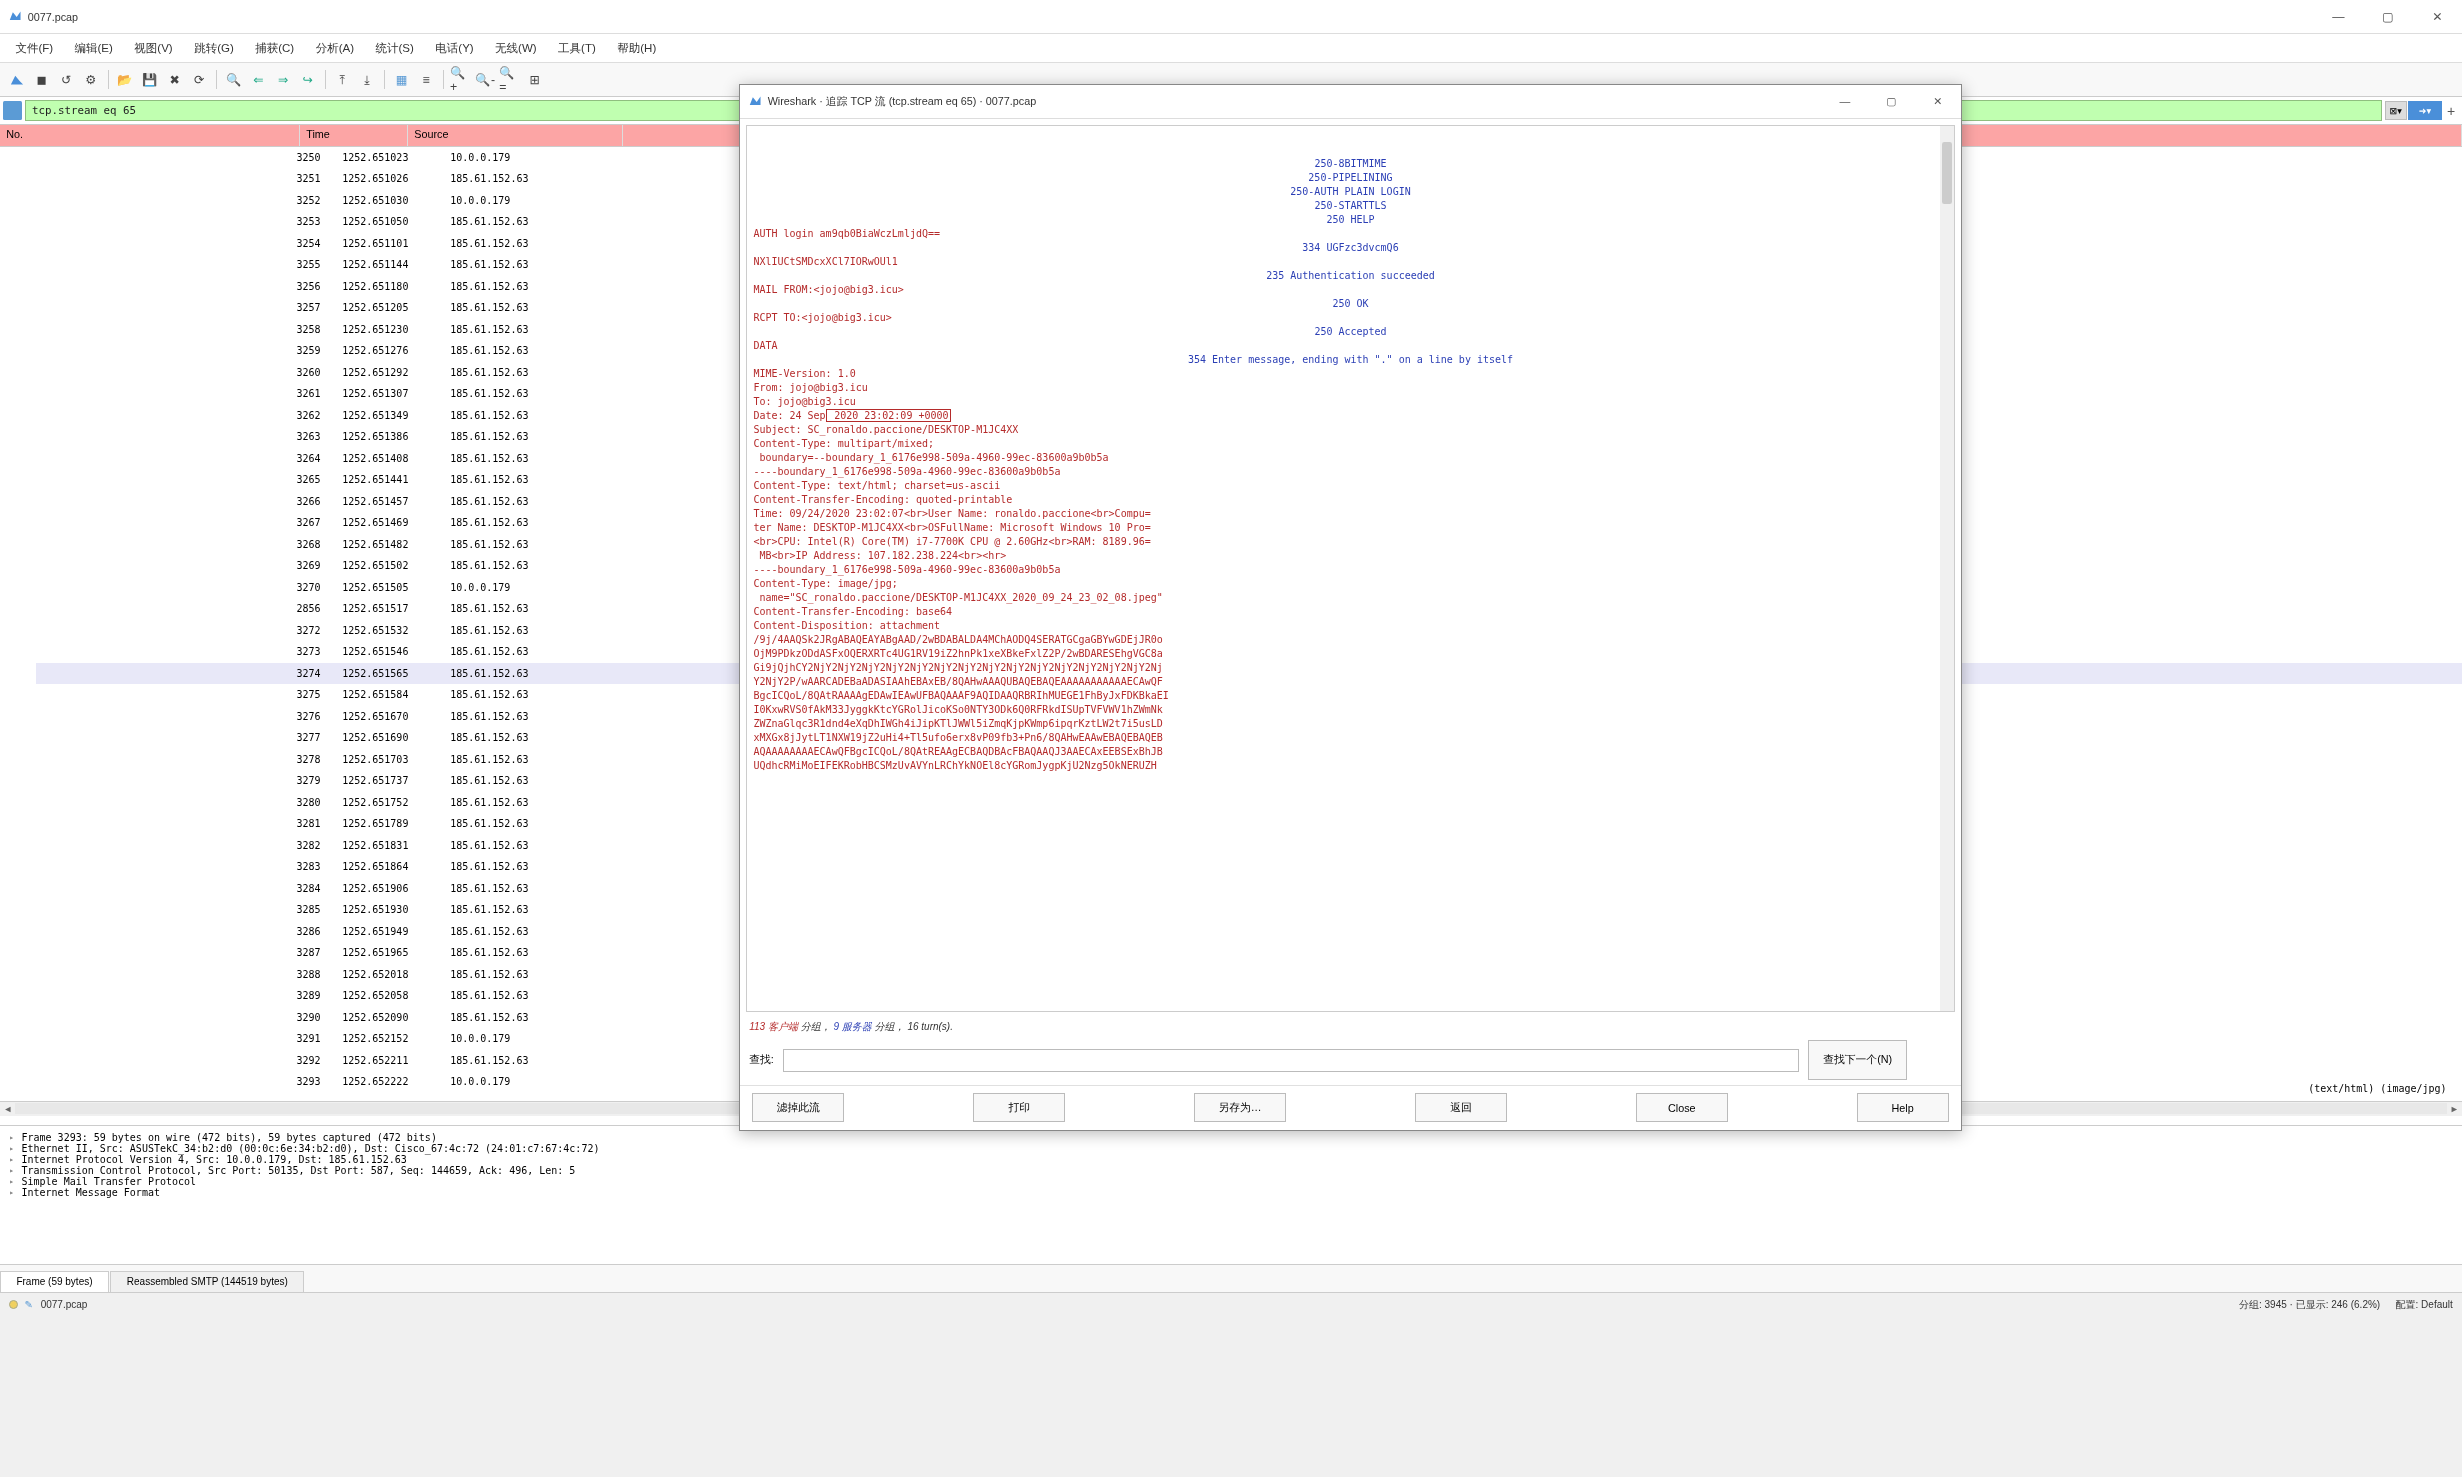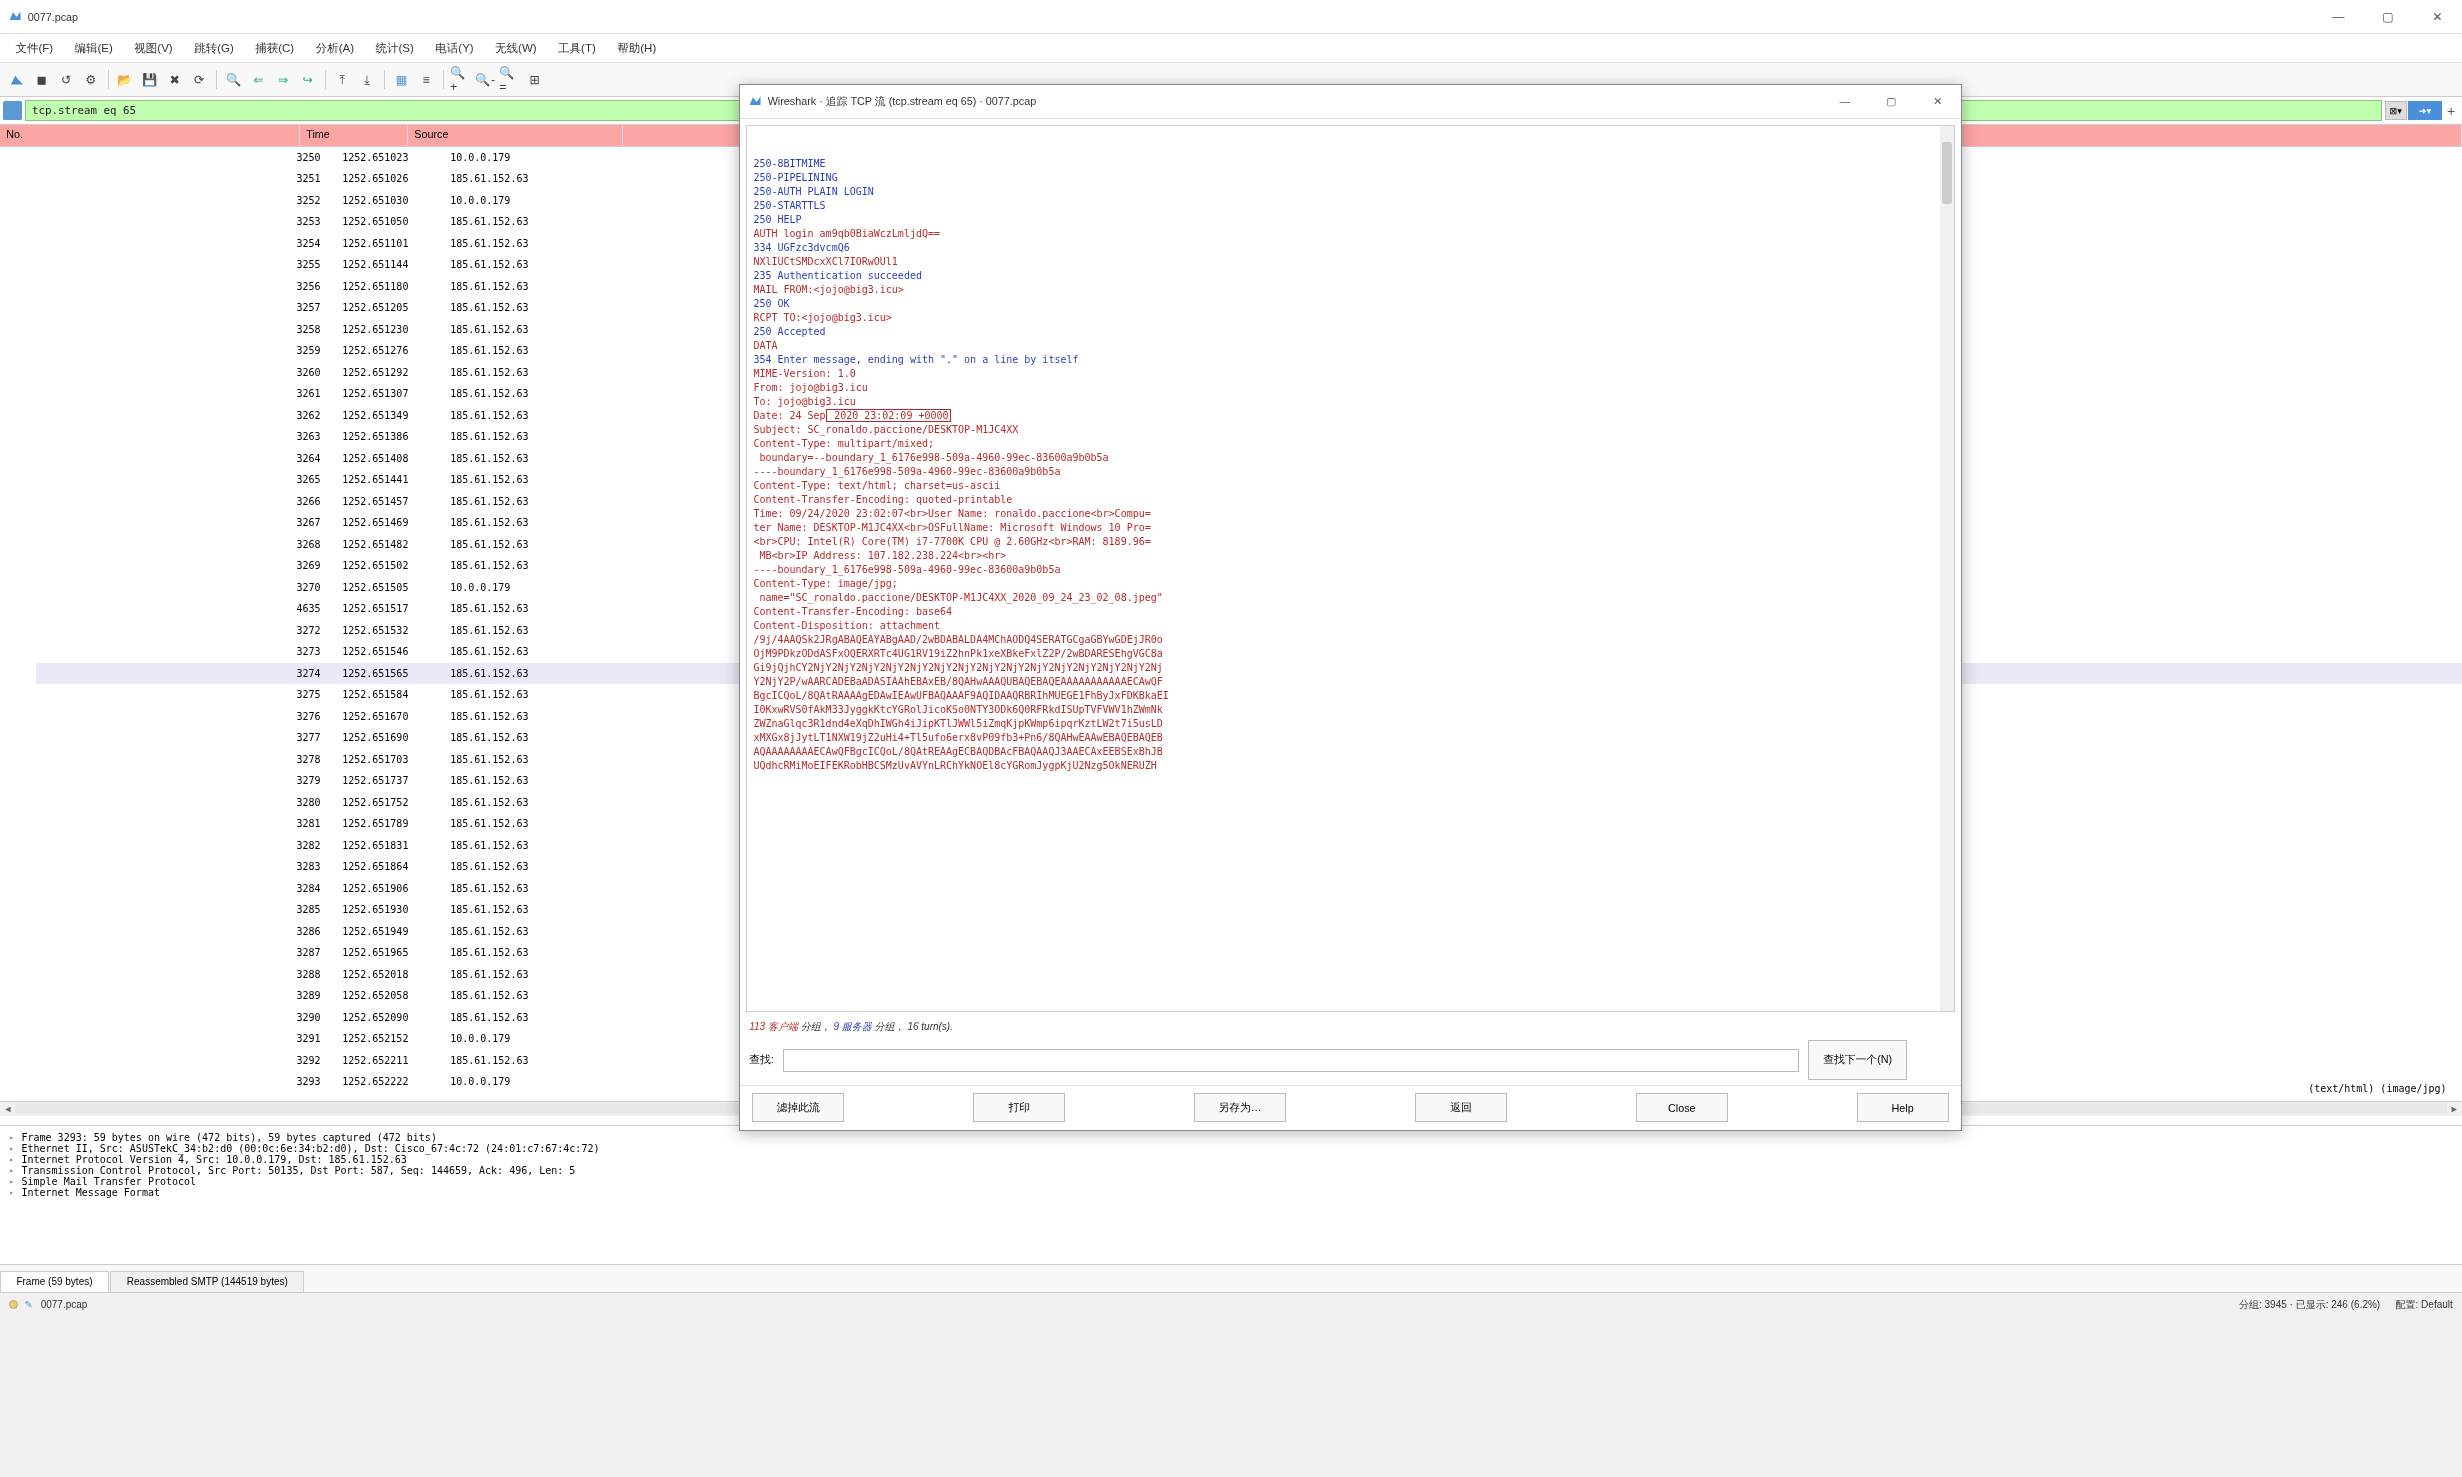--- a/index.html
+++ b/index.html
@@ -61,21 +61,21 @@
 
 .dialog { position: absolute; left: 739px; top: 84px; width: 1223px; height: 1047px; background: #fff; border: 0.8px solid #888; box-shadow: 0 3.1px 15.4px rgba(0,0,0,.3); display: flex; flex-direction: column; }
 .dialog .dlg-title { height: 34px; display: flex; align-items: center; padding: 0 9.2px; border-bottom: 0.8px solid #ddd; background: #fff; }
 .dialog .dlg-title .shark-icon { width: 12.3px; height: 12.3px; margin-right: 6.2px; }
 .dialog .dlg-title .t { flex: 1; font-size: 10.8px; color: #333; }
 .dialog .dlg-title .wc { display: flex; gap: 18.5px; font-size: 10.8px; color: #555; }
 .dialog .dlg-title .wc span { width: 28px; text-align: center; cursor: pointer; }
 
 .dialog .stream-content { flex: 1; background: #fff; border: 0.8px solid #ccc; margin: 6.2px; padding: 3.1px 6.2px; font-family: Consolas, monospace; font-size: 10px; line-height: 1.4; overflow-y: auto; white-space: pre; position: relative; }
 .dialog .stream-content .client { color: #b52b2b; }
-.dialog .stream-content .server { color: #2b3fb5; }
+.dialog .stream-content .server { color: #2b3fb5; text-align: center; }
 .dialog .stream-content .hl { border: 0.8px solid #b52b2b; padding: 0 1.5px; }
 .dialog .stream-scroll { position: absolute; right: 0; top: 0; width: 14px; height: 100%; background: #f0f0f0; }
 .dialog .stream-scroll .thumb { position: absolute; right: 1.5px; top: 15.4px; width: 10.8px; height: 62px; background: #ccc; border-radius: 2.3px; }
 
 .dialog .summary { padding: 1.5px 9.2px; font-size: 10px; font-style: italic; }
 .dialog .summary .cli { color: #b52b2b; }
 .dialog .summary .srv { color: #2b3fb5; }
 .dialog .summary .plain { color: #333; }
 
 .dialog .controls-row { display: flex; align-items: center; padding: 4.6px 9.2px; gap: 9.2px; font-size: 10.8px; }
@@ -292,21 +292,21 @@
         <div class="col col-src">185.61.152.63</div>
         <div class="col col-rest"></div>
       </div>
       <div class="packet-row">
         <div class="col col-no">3270</div>
         <div class="col col-time">1252.651505</div>
         <div class="col col-src">10.0.0.179</div>
         <div class="col col-rest"></div>
       </div>
       <div class="packet-row">
-        <div class="col col-no">4635</div>
+        <div class="col col-no">2856</div>
         <div class="col col-time">1252.651517</div>
         <div class="col col-src">185.61.152.63</div>
         <div class="col col-rest"></div>
       </div>
       <div class="packet-row">
         <div class="col col-no">3272</div>
         <div class="col col-time">1252.651532</div>
         <div class="col col-src">185.61.152.63</div>
         <div class="col col-rest"></div>
       </div>

